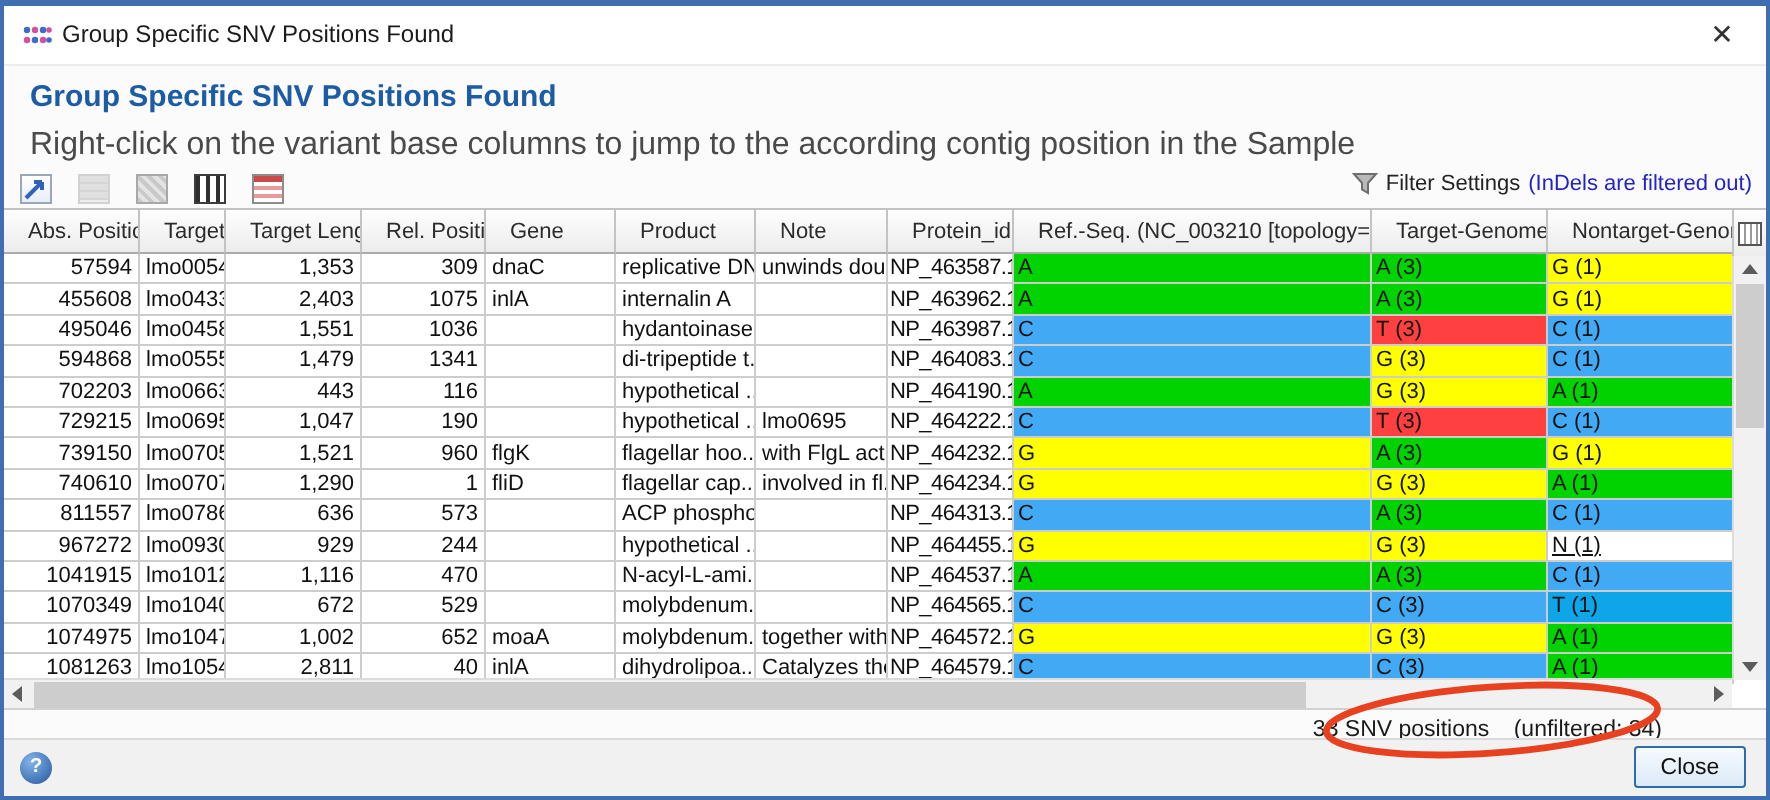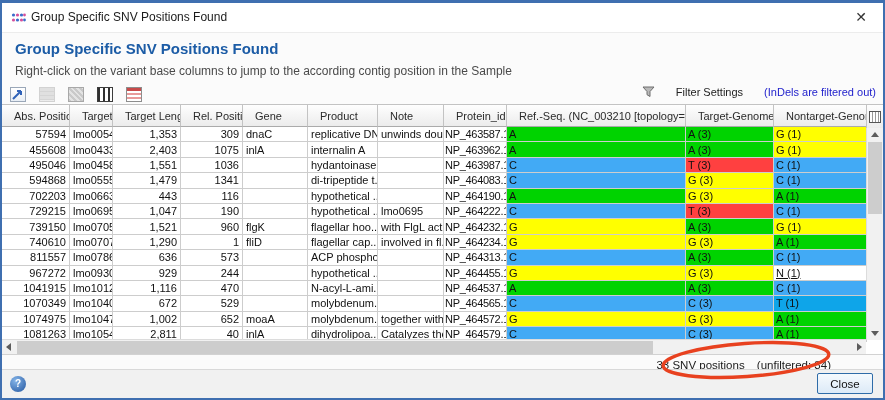--- a/index.html
+++ b/index.html
@@ -6,34 +6,34 @@
   .dialog{position:relative;width:885px;height:400px;box-sizing:border-box;
           border:2px solid #3f6fb0;border-top-width:3px;background:#fbfbfb;overflow:hidden;}
   
   .titlebar{position:absolute;left:0;top:0;right:0;height:29px;background:#fff;border-bottom:1px solid #ececec;}
   .title-icon{position:absolute;left:9px;top:9px;width:15px;height:12px;}
   .window-title{position:absolute;left:29px;top:7px;font-size:12px;color:#1b1b1b;}
   .close-x{position:absolute;right:13px;top:5px;width:18px;height:18px;font-size:14px;color:#333;
            text-align:center;line-height:18px;cursor:pointer;}
   
   .page-title{position:absolute;left:13px;top:37px;font-size:15px;font-weight:bold;color:#1c5ca6;}
-  .page-subtitle{position:absolute;left:13px;top:61px;font-size:12px;color:#4a4a4a;}
+  .page-subtitle{position:absolute;left:13px;top:61px;font-size:16px;color:#4a4a4a;}
   
   .toolbar{position:absolute;left:7px;top:81px;height:20px;display:flex;gap:11px;align-items:center;}
   .tbtn{width:18px;height:17px;display:inline-block;position:relative;cursor:pointer;}
   .ico{display:block;width:16px;height:15px;margin:1px;box-sizing:border-box;}
   .ico-export{border:1px solid #9aa7b8;background:linear-gradient(#fff,#e8eef5);}
   .ico-table{border:1px solid #d2d2d2;background:linear-gradient(#fafafa,#ececec);}
   .ico-table i{display:block;height:3px;background:#e0e0e0;border-bottom:1px solid #d5d5d5;}
   .ico-grid{border:1px solid #a8a8a8;background:repeating-linear-gradient(45deg,#c9c9c9 0 2px,#e3e3e3 2px 4px);}
   .ico-cols{border:1px solid #3c3c3c;background:repeating-linear-gradient(90deg,#2f2f2f 0 2px,#fdfdfd 2px 5px);}
   .ico-hl{border:1px solid #8d8d8d;background:
       linear-gradient(#c84a4a 0 3px,transparent 3px),
       repeating-linear-gradient(0deg,#fff 0 2px,#e89a9a 2px 4px);}
-  .filter{position:absolute;right:7px;top:83px;font-size:11px;color:#222;display:flex;align-items:center;gap:21px;}
+  .filter{position:absolute;right:7px;top:83px;font-size:11px;color:#222;display:flex;align-items:center;gap:4px;}
   .filter .note{color:#2222cc;}
   
   .tablewrap{position:absolute;left:0;right:0;top:101px;height:250px;background:#fff;
              border-top:1px solid #c3c3c3;overflow:hidden;}
   table.grid{table-layout:fixed;width:865px;border-collapse:separate;border-spacing:0;}
   table.grid th{height:22px;font-size:11px;font-weight:normal;text-align:left;color:#2b2b2b;
       padding:0 12px;border-right:1px solid #c3c3c3;border-bottom:1px solid #ababab;
       background:linear-gradient(#fefefe,#ececec);white-space:nowrap;overflow:hidden;box-sizing:border-box;}
   table.grid td{height:14.4px;font-size:11px;color:#111;padding:0 3px;line-height:14px;
       border-right:1px solid #cdcdcd;border-bottom:1px solid #cdcdcd;white-space:nowrap;overflow:hidden;

